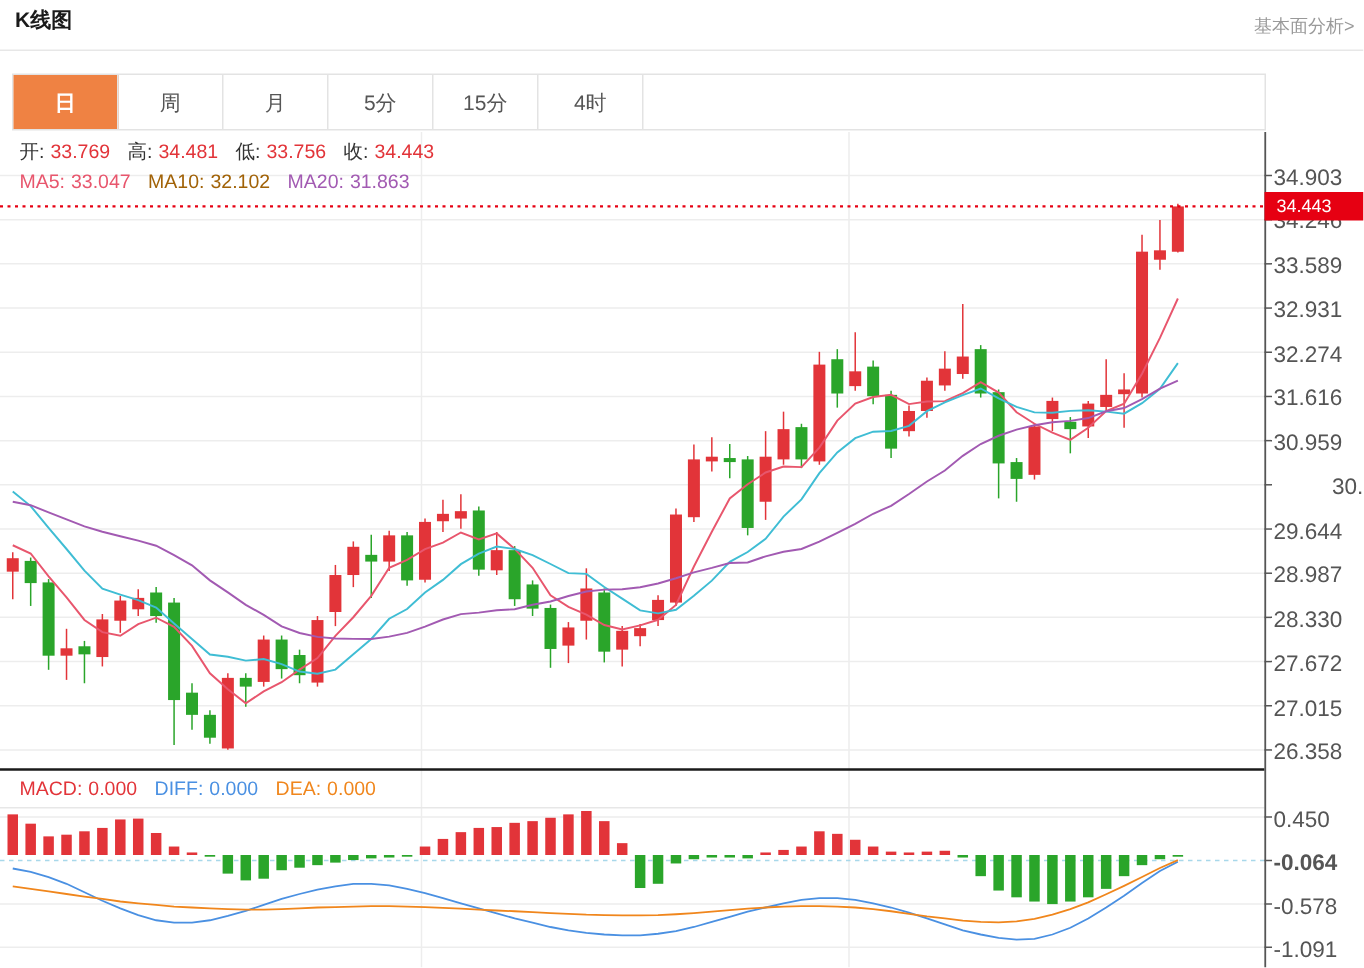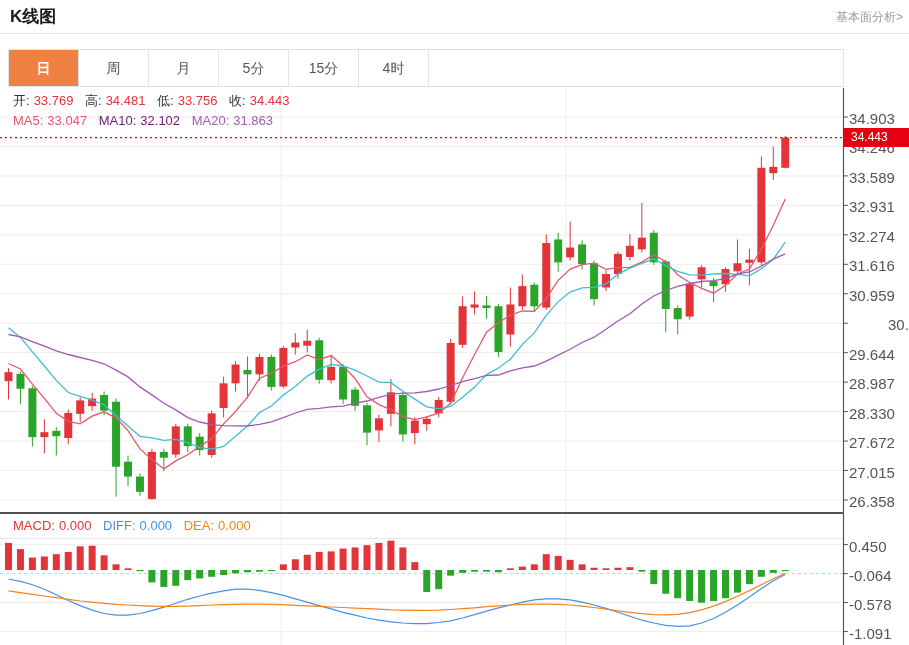--- a/index.html
+++ b/index.html
@@ -1,33 +1,33 @@
 <!DOCTYPE html>
 <html><head>
 <meta charset="utf-8">
 <style>
   html,body{margin:0;padding:0;}
   body{width:909px;height:645px;position:relative;background:#fff;overflow:hidden;
        font-family:"Liberation Sans","DejaVu Sans",sans-serif;}
-  .page-title{position:absolute;left:10px;top:5px;font-size:17px;font-weight:bold;color:#1a1a1a;z-index:5;}
+  .page-title{position:absolute;left:10px;top:5px;font-size:14px;font-weight:bold;color:#1a1a1a;z-index:5;}
   .analysis-link{position:absolute;right:6px;top:9px;font-size:12px;color:#999;z-index:5;cursor:pointer;}
   .top-divider{position:absolute;left:0;top:33px;width:909px;height:1px;background:#e7e7e7;z-index:4;}
   .tab-strip{position:absolute;left:8px;top:49px;width:836px;height:38px;display:flex;
              border:1px solid #e3e3e3;background:#fff;z-index:5;box-sizing:border-box;}
   .tab{width:70px;height:100%;line-height:36px;text-align:center;font-size:14px;color:#555;
        border-right:1px solid #e3e3e3;cursor:pointer;box-sizing:border-box;}
   .tab.active{background:#ef8243;color:#fff;font-weight:bold;}
   .tab-filler{flex:1;}
   .legend-row{position:absolute;left:13px;font-size:13px;z-index:5;white-space:nowrap;}
   .legend-row span{margin-right:4px;}
   .pair{margin-right:14px;display:inline-block;}
   .c-label{color:#333;}
   .c-red{color:#e23439;}
   .c-ma5{color:#e8566d;}
-  .c-ma10{color:#701a75;}
+  .c-ma10{color:#a16207;}
   .c-ma20{color:#a25ab2;}
   .c-diff{color:#4a90e2;}
   .c-dea{color:#f0861c;}
   #chart-svg-holder{position:absolute;left:0;top:0;width:909px;height:645px;z-index:1;}
   .tick-label{position:absolute;left:849px;font-size:15px;color:#555;z-index:3;}
   .last-price-marker{position:absolute;left:843px;top:128px;width:66px;height:19px;background:#e60012;
                      color:#fff;font-size:12px;line-height:19px;padding-left:8px;box-sizing:border-box;z-index:4;}
 </style>
 </head>
 <body>
@@ -327,17 +327,17 @@
     <div class="tick-label" style="top: 316.203px; margin-left: 39px;">30.302</div>
     <div class="tick-label" style="top: 345.693px;">29.644</div>
     <div class="tick-label" style="top: 375.137px;">28.987</div>
     <div class="tick-label" style="top: 404.582px;">28.330</div>
     <div class="tick-label" style="top: 434.072px;">27.672</div>
     <div class="tick-label" style="top: 463.516px;">27.015</div>
     <div class="tick-label" style="top: 492.961px;">26.358</div>
   </div>
 <div id="macd-axis-labels">
     <div class="tick-label" style="top: 537.606px;">0.450</div>
-    <div class="tick-label" style="top: 566.612px;">-0.064</div>
+    <div class="tick-label" style="top: 566.612px; font-weight: bold;">-0.064</div>
     <div class="tick-label" style="top: 595.617px;">-0.578</div>
     <div class="tick-label" style="top: 624.565px;">-1.091</div>
   </div>
 <div class="last-price-marker">34.443</div>
 
 </body></html>

